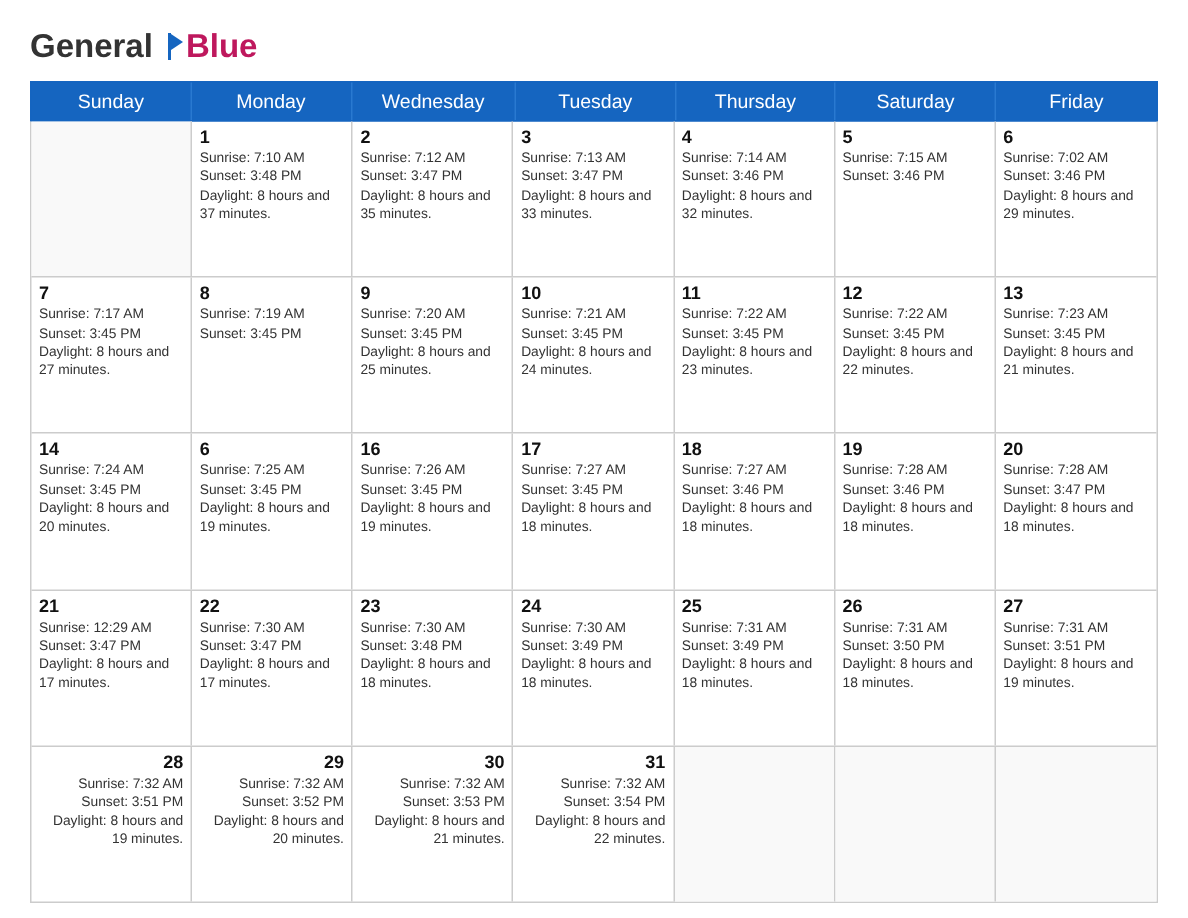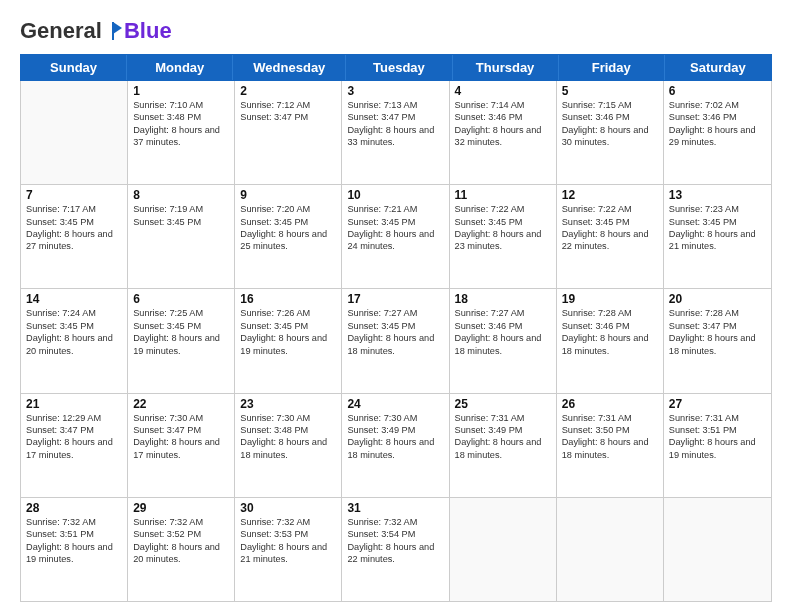--- a/index.html
+++ b/index.html
@@ -55,21 +55,21 @@
     }
     .cal-header {
       display: grid;
       grid-template-columns: repeat(7, 1fr);
       background: #1565c0;
       border: 1px solid #1565c0;
     }
     .cal-header-cell {
       color: #fff;
       font-size: 13px;
-      font-weight: bold;
+      font-weight: normal;
       padding: 5px 20px;
       text-align: center;
       border-right: 1px solid #2979d0;
     }
     .cal-header-cell:last-child {
       border-right: none;
     }
     .cal-body {
       display: flex;
       flex-direction: column;
@@ -79,20 +79,21 @@
       border-bottom: 1px solid #ccc;
     }
     .cal-row {
       display: grid;
       grid-template-columns: repeat(7, 1fr);
       flex: 1;
       border-bottom: 1px solid #ccc;
     }
     .cal-row:last-child {
       border-bottom: none;
+      text-align: right;
     }
     .cal-cell {
       border-right: 1px solid #ccc;
       padding: 3px 5px;
       font-size: 9.5px;
       color: #333;
       min-height: 0;
       overflow: hidden;
     }
     .cal-cell:last-child {
@@ -117,70 +118,70 @@
 
 <div class="page">
   <div class="header">
     <div class="logo">
       <div class="logo-text">
           <span style="color: rgb(51, 51, 51); font-weight: bold; font-size: 22px;">General</span>
           <svg width="22" height="22" viewBox="0 0 22 22" style="margin: 0px; vertical-align: middle;">
             <path d="M11 2 L20 8 L11 14 Z" fill="#1565c0"></path>
             <line x1="11" y1="2" x2="11" y2="20" stroke="#1565c0" stroke-width="2"></line>
           </svg>
-          <span style="color: #6d28d9; font-weight: bold; font-size: 22px;">Blue</span>
+          <span style="color: #be185d; font-weight: bold; font-size: 22px;">Blue</span>
         </div>
     </div>
     <div class="title-block">
       <div class="month-title"></div>
       <div class="location"></div>
     </div>
   </div>
 
   <div class="calendar">
     <div class="cal-header">
     <div class="cal-header-cell">Sunday</div>
         <div class="cal-header-cell">Monday</div>
         <div class="cal-header-cell">Wednesday</div>
         <div class="cal-header-cell">Tuesday</div>
         <div class="cal-header-cell">Thursday</div>
+        <div class="cal-header-cell">Saturday</div>
         <div class="cal-header-cell">Friday</div>
-        <div class="cal-header-cell">Saturday</div>
       </div>
     <div class="cal-body">
     <div class="cal-row">
           <div class="cal-cell empty"></div>
           <div class="cal-cell">
             <div class="day-num">1</div>
             <div class="cell-line">Sunrise: 7:10 AM</div>
             <div class="cell-line">Sunset: 3:48 PM</div>
             <div class="cell-line">Daylight: 8 hours and 37 minutes.</div>
           </div>
           <div class="cal-cell">
             <div class="day-num">2</div>
             <div class="cell-line">Sunrise: 7:12 AM</div>
             <div class="cell-line">Sunset: 3:47 PM</div>
+            <div class="cell-line">Daylight: 8 hours and 35 minutes.</div>
           </div>
           <div class="cal-cell">
             <div class="day-num">3</div>
             <div class="cell-line">Sunrise: 7:13 AM</div>
             <div class="cell-line">Sunset: 3:47 PM</div>
             <div class="cell-line">Daylight: 8 hours and 33 minutes.</div>
           </div>
           <div class="cal-cell">
             <div class="day-num">4</div>
             <div class="cell-line">Sunrise: 7:14 AM</div>
             <div class="cell-line">Sunset: 3:46 PM</div>
             <div class="cell-line">Daylight: 8 hours and 32 minutes.</div>
           </div>
           <div class="cal-cell">
             <div class="day-num">5</div>
             <div class="cell-line">Sunrise: 7:15 AM</div>
             <div class="cell-line">Sunset: 3:46 PM</div>
-            <div class="cell-line">Daylight: 8 hours and 30 minutes.</div>
           </div>
           <div class="cal-cell">
             <div class="day-num">6</div>
             <div class="cell-line">Sunrise: 7:02 AM</div>
             <div class="cell-line">Sunset: 3:46 PM</div>
             <div class="cell-line">Daylight: 8 hours and 29 minutes.</div>
           </div>
         </div>
         <div class="cal-row">
           <div class="cal-cell">

